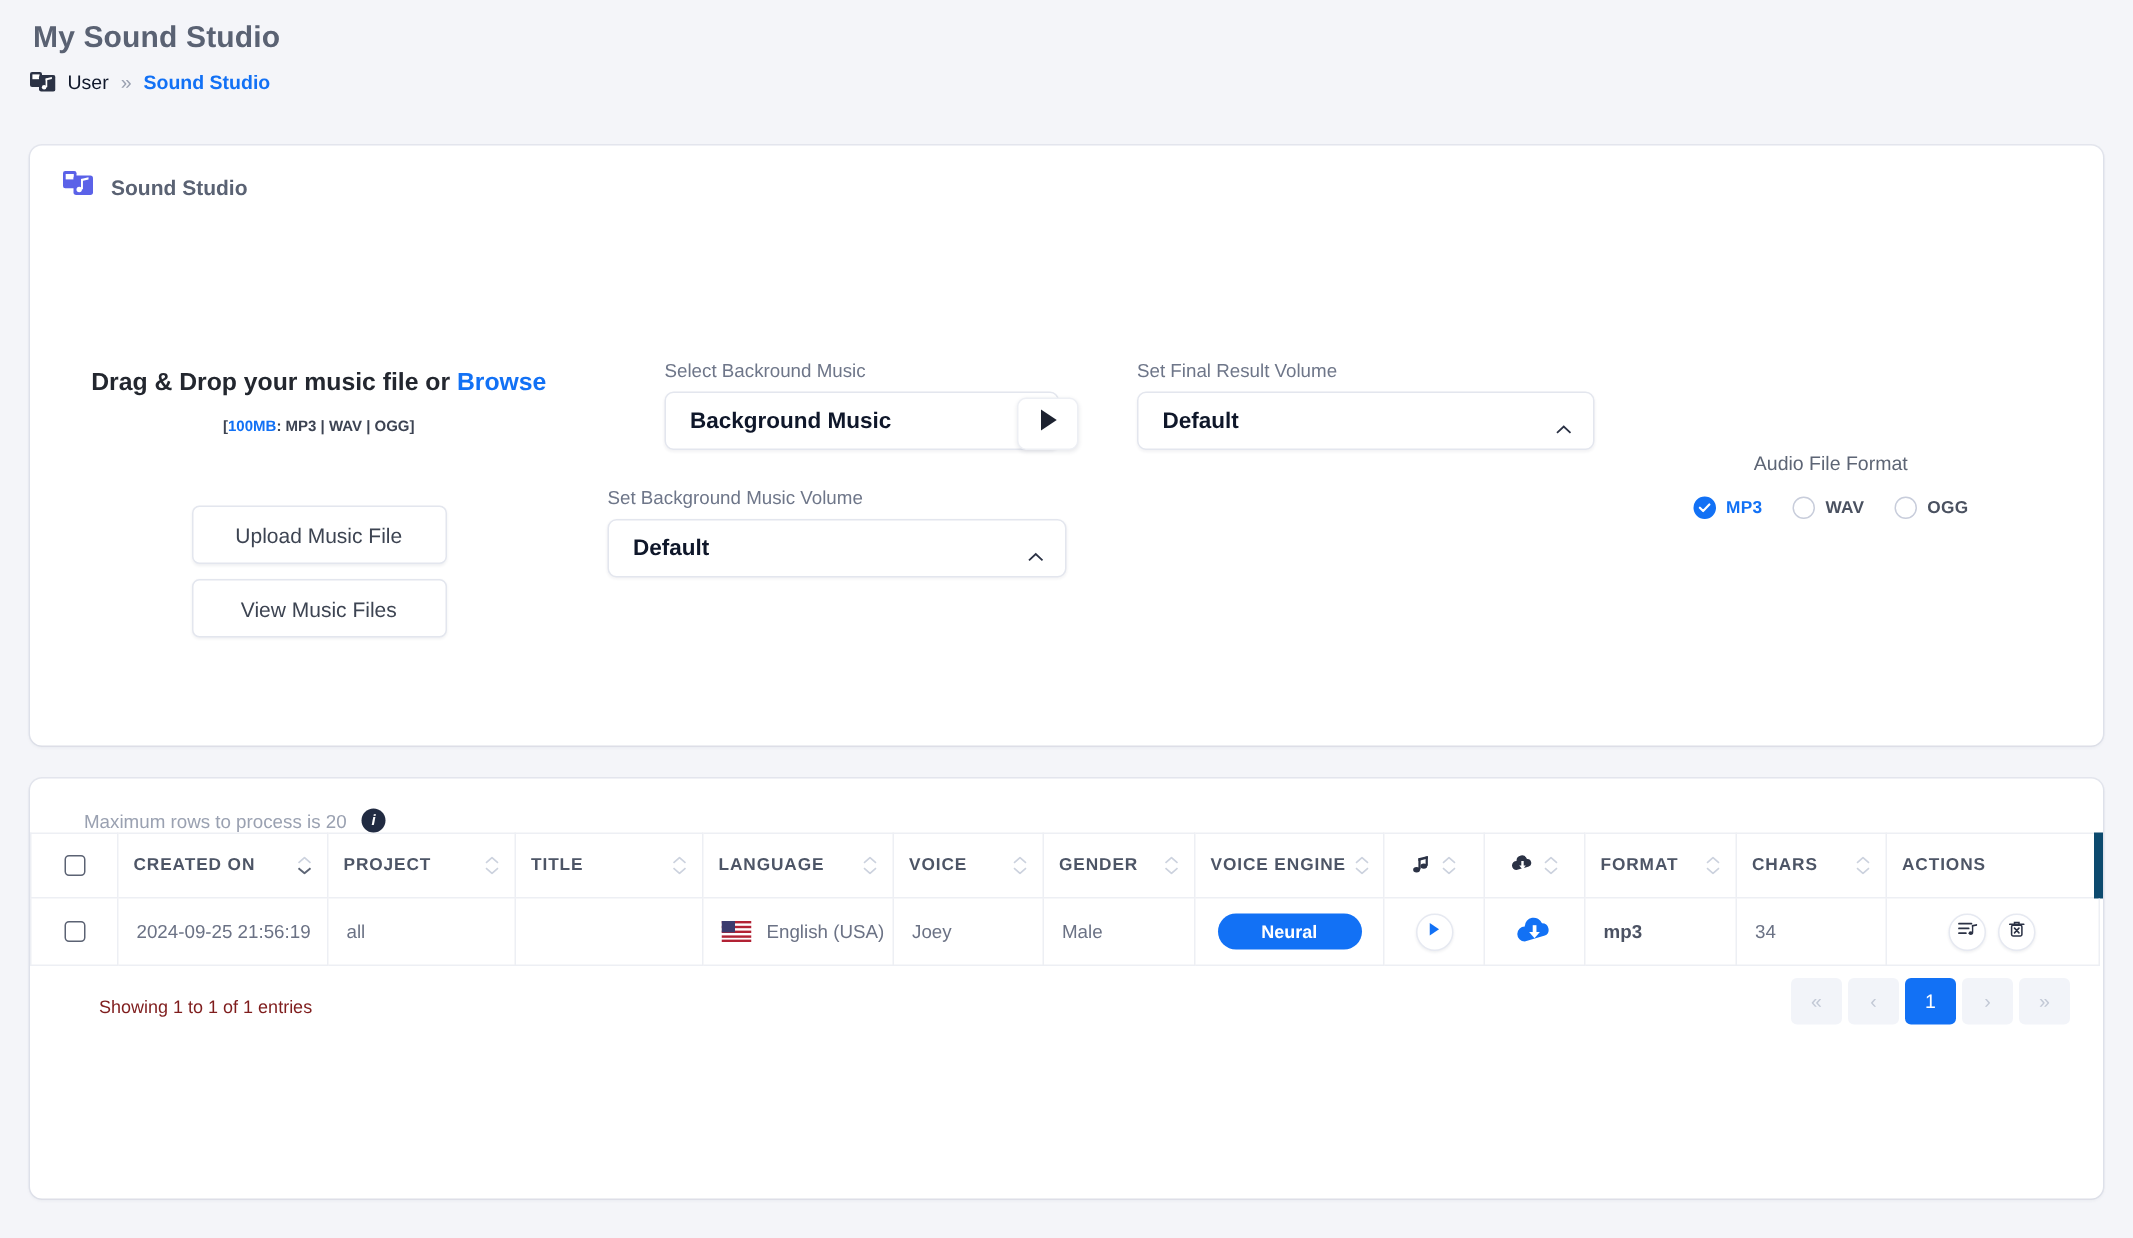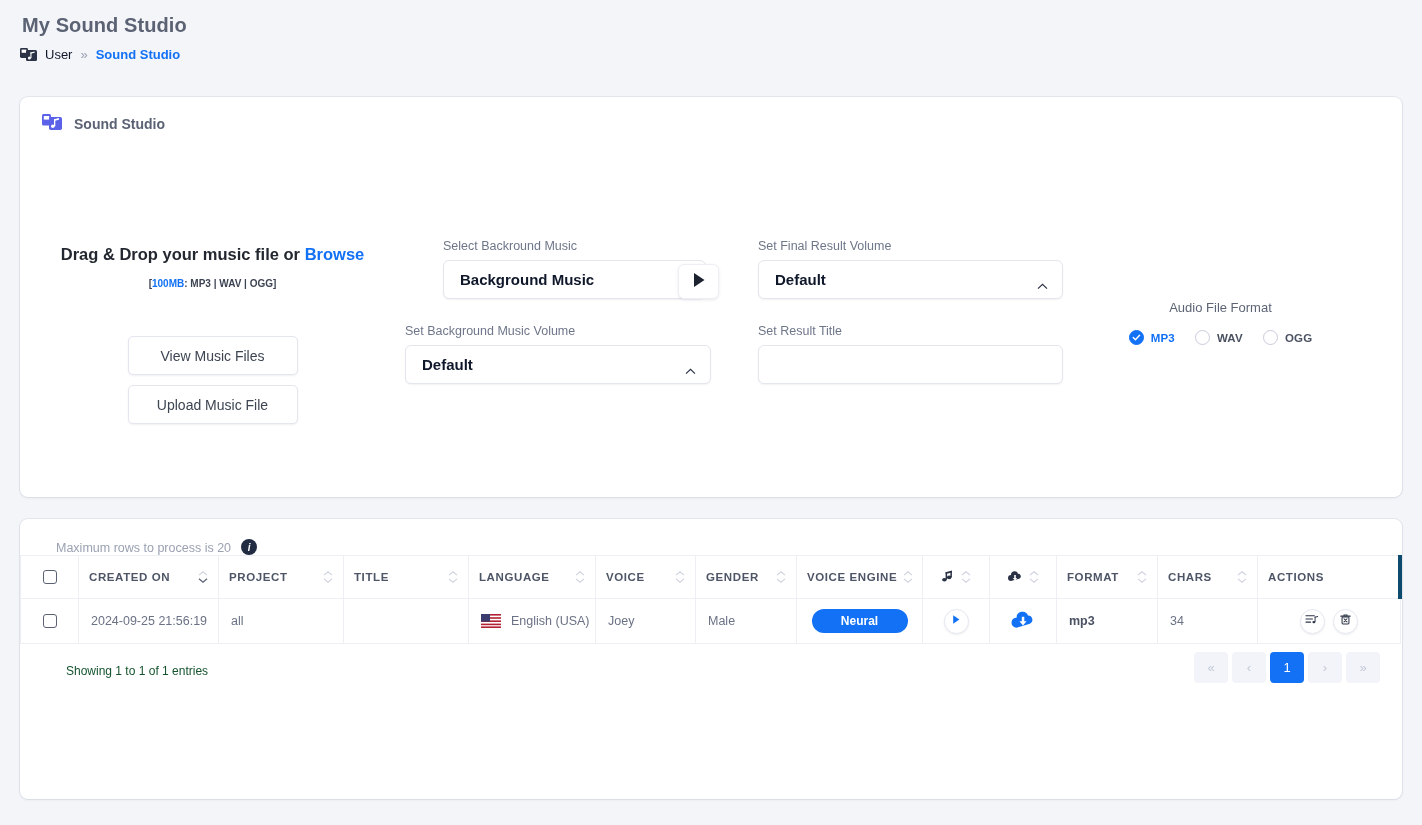--- a/index.html
+++ b/index.html
@@ -139,21 +139,21 @@
   table { width: 100%; border-collapse: collapse; table-layout: fixed; }
   thead th {
     border-top: 1px solid #edeff4; border-bottom: 1px solid #edeff4;
     border-right: 1px solid #edeff4;
     height: 43px; padding: 0 10px;
     font-size: 11.5px; font-weight: bold; color: #4d5566;
     letter-spacing: .6px; text-align: left; background: #fff;
     white-space: nowrap; overflow: hidden;
   }
   thead th:first-child { border-left: 1px solid #edeff4; text-align: center; padding: 0; }
-  thead th:last-child { border-right: 4px solid #0c4a6e; }
+  thead th:last-child { border-right: 6px solid #0c4a6e; }
   .th-in { display: flex; align-items: center; justify-content: space-between; gap: 6px; }
   .th-in.center { justify-content: center; }
   .sort { display: flex; flex-direction: column; gap: 2px; flex: none; }
 
   tbody td {
     border-bottom: 1px solid #edeff4; border-right: 1px solid #edeff4;
     height: 45px; padding: 0 12px; font-size: 12.5px; color: #6b7285;
     overflow: hidden; white-space: nowrap;
   }
   tbody td:first-child { border-left: 1px solid #edeff4; text-align: center; padding: 0; }
@@ -173,21 +173,21 @@
   .fmt { font-weight: bold; color: #4b5263; }
   .circ-btn {
     width: 25px; height: 25px; border-radius: 50%; background: #fff;
     border: 1px solid #e6e9f1; display: inline-flex; align-items: center;
     justify-content: center; cursor: pointer; vertical-align: middle;
     box-shadow: 0 1px 2px rgba(30,40,70,.08);
   }
   .actions-cell { display: flex; align-items: center; justify-content: center; gap: 8px; }
 
   .tbl-foot { position: relative; height: 56px; }
-  .entries { position: absolute; left: 46px; top: 20px; font-size: 12px; color: #14532d; }
+  .entries { position: absolute; left: 46px; top: 20px; font-size: 12px; color: #7f1d1d; }
   .pager { position: absolute; right: 22px; top: 8px; display: flex; gap: 4px; }
   .pg {
     width: 34px; height: 31px; border-radius: 4px; background: #f2f4f9;
     display: flex; align-items: center; justify-content: center;
     font-size: 13px; color: #c3c9d6; cursor: pointer; user-select: none;
   }
   .pg.active { background: #1271f5; color: #fff; }
 </style>
 </head>
 <body>
@@ -231,22 +231,22 @@
     <div class="studio-body">
 
       <div class="dropzone">
         <div class="dz-line">
           <span>Drag &amp; Drop your music file or </span><span class="browse">Browse</span>
         </div>
         <div class="dz-sub">
           <span>[</span><span class="size">100MB</span><span>: MP3 | WAV | OGG]</span>
         </div>
         <div class="dz-btns">
+          <button class="dz-btn">Upload Music File</button>
           <button class="dz-btn">View Music Files</button>
-          <button class="dz-btn">Upload Music File</button>
         </div>
       </div>
 
       <div class="fld" id="f-bgm">
         <div class="field-label">Select Backround Music</div>
         <div class="select-box">
           <span class="val">Background Music</span>
           <span class="caret-up">
             <svg viewBox="0 0 11 7" width="11" height="7">
                 <path d="M1 5.6 L5.5 1.4 L10 5.6" fill="none" stroke="#2b3245" stroke-width="1.2"></path>
@@ -280,24 +280,20 @@
         <div class="select-box">
           <span class="val">Default</span>
           <span class="caret-up">
             <svg viewBox="0 0 11 7" width="11" height="7">
                 <path d="M1 5.6 L5.5 1.4 L10 5.6" fill="none" stroke="#2b3245" stroke-width="1.2"></path>
               </svg>
           </span>
         </div>
       </div>
 
-      <div class="fld" id="f-title">
-        <div class="field-label">Set Result Title</div>
-        <input class="text-input" type="text" value="" style="">
-      </div>
 
       <div class="format-block">
         <div class="format-title">Audio File Format</div>
         <div class="radios">
           <label class="radio on">
             <span class="dot">
               <svg viewBox="0 0 10 10" width="9" height="9">
                   <path d="M1.4 5 L3.8 7.4 L8.4 2.6" fill="none" stroke="#fff" stroke-width="1.6" stroke-linecap="round" stroke-linejoin="round"></path>
                 </svg>
             </span>

